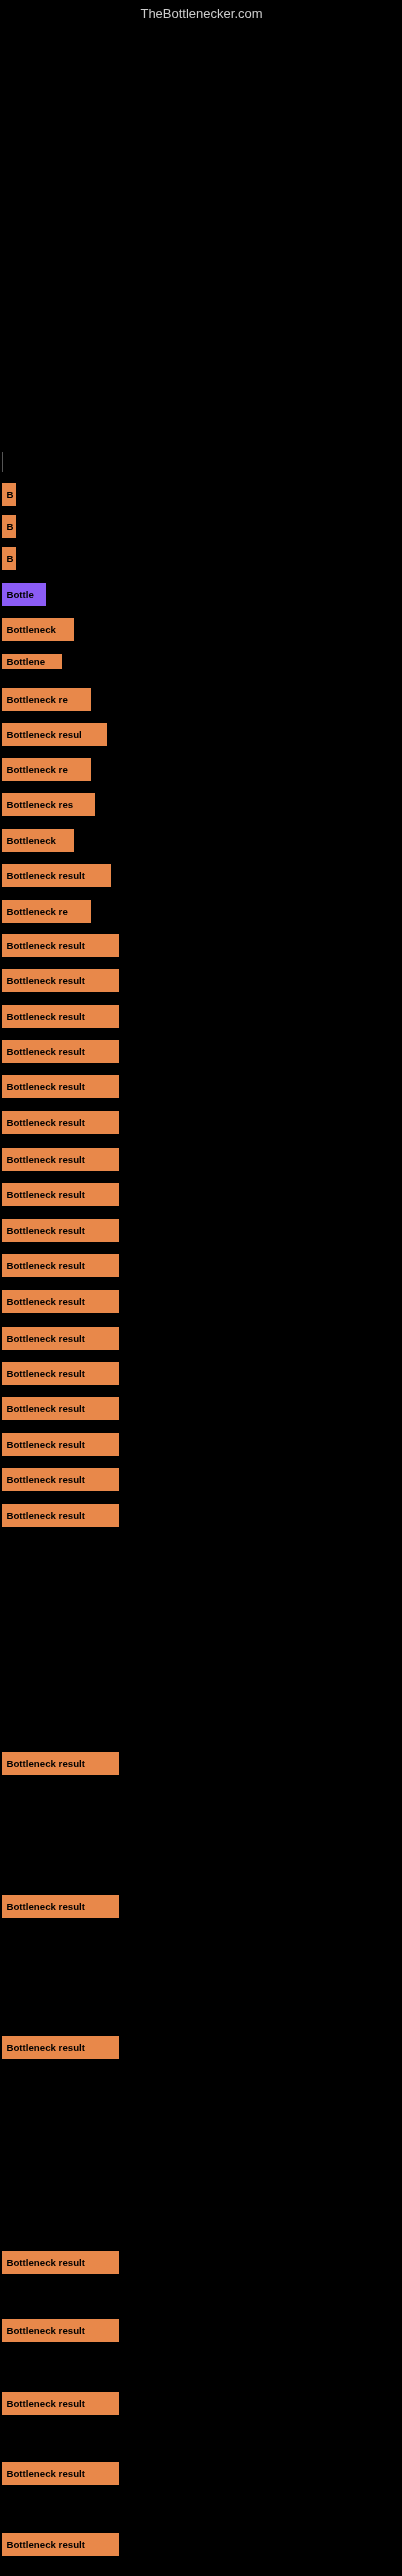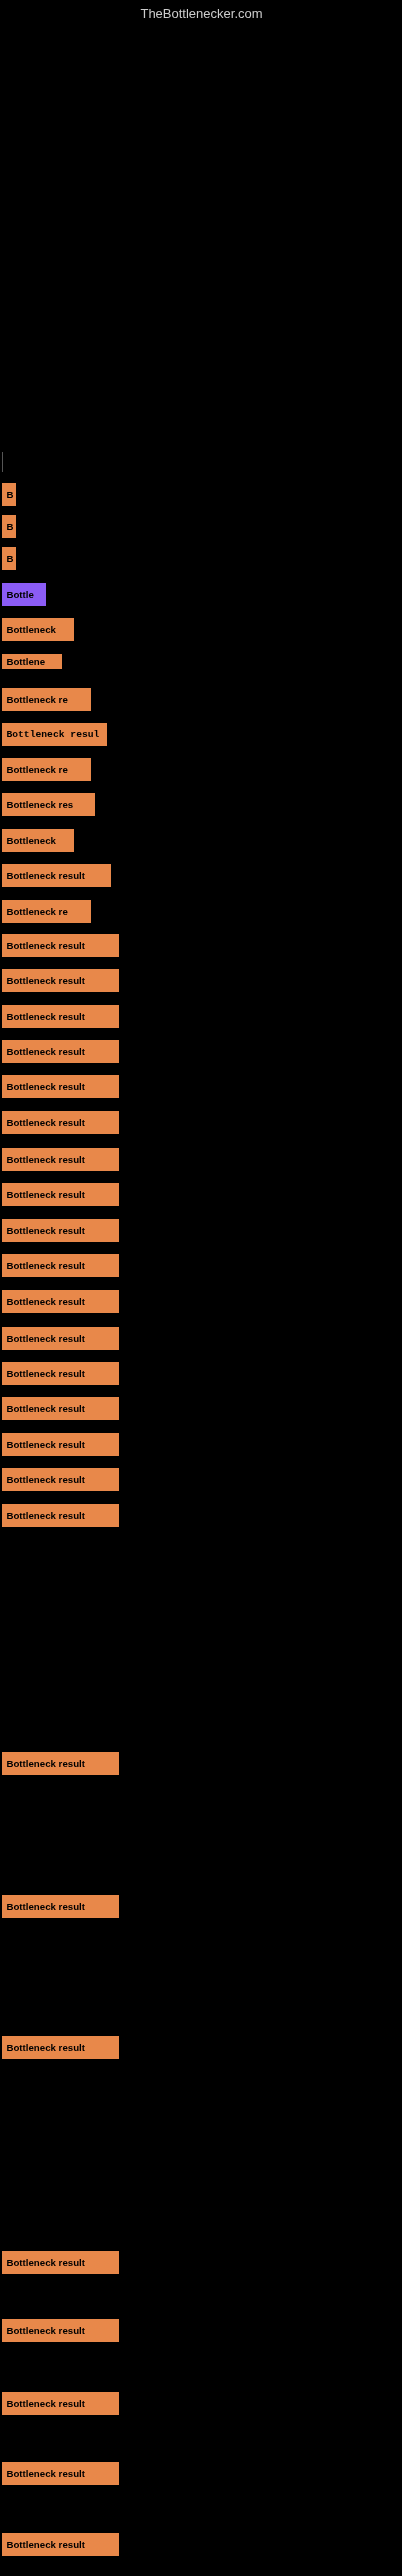--- a/index.html
+++ b/index.html
@@ -67,21 +67,21 @@
       <span style="color: rgb(0, 0, 0); font-size: 9.7px; font-weight: bold; font-family: Arial, sans-serif;">Bottlene</span>
     </div>
   </div>
 <div style="position: absolute; left: 1.6px; top: 688px;">
     <div style="background-color: rgb(232, 136, 74); height: 22.5px; width: 89px; display: flex; align-items: center; padding-left: 4.8px; padding-right: 4.8px; overflow: hidden; white-space: nowrap;">
       <span style="color: rgb(0, 0, 0); font-size: 9.7px; font-weight: bold; font-family: Arial, sans-serif;">Bottleneck re</span>
     </div>
   </div>
 <div style="position: absolute; left: 1.6px; top: 723px;">
     <div style="background-color: rgb(232, 136, 74); height: 22.5px; width: 105px; display: flex; align-items: center; padding-left: 4.8px; padding-right: 4.8px; overflow: hidden; white-space: nowrap;">
-      <span style="color: rgb(0, 0, 0); font-size: 9.7px; font-weight: bold; font-family: Liberation Mono, monospace;">Bottleneck resul</span>
+      <span style="color: rgb(0, 0, 0); font-size: 9.7px; font-weight: bold; font-family: Liberation Sans, sans-serif;">Bottleneck resul</span>
     </div>
   </div>
 <div style="position: absolute; left: 1.6px; top: 758px;">
     <div style="background-color: rgb(232, 136, 74); height: 22.5px; width: 89px; display: flex; align-items: center; padding-left: 4.8px; padding-right: 4.8px; overflow: hidden; white-space: nowrap;">
       <span style="color: rgb(0, 0, 0); font-size: 9.7px; font-weight: bold; font-family: Arial, sans-serif;">Bottleneck re</span>
     </div>
   </div>
 <div style="position: absolute; left: 1.6px; top: 793px;">
     <div style="background-color: rgb(232, 136, 74); height: 22.5px; width: 93px; display: flex; align-items: center; padding-left: 4.8px; padding-right: 4.8px; overflow: hidden; white-space: nowrap;">
       <span style="color: rgb(0, 0, 0); font-size: 9.7px; font-weight: bold; font-family: Arial, sans-serif;">Bottleneck res</span>

